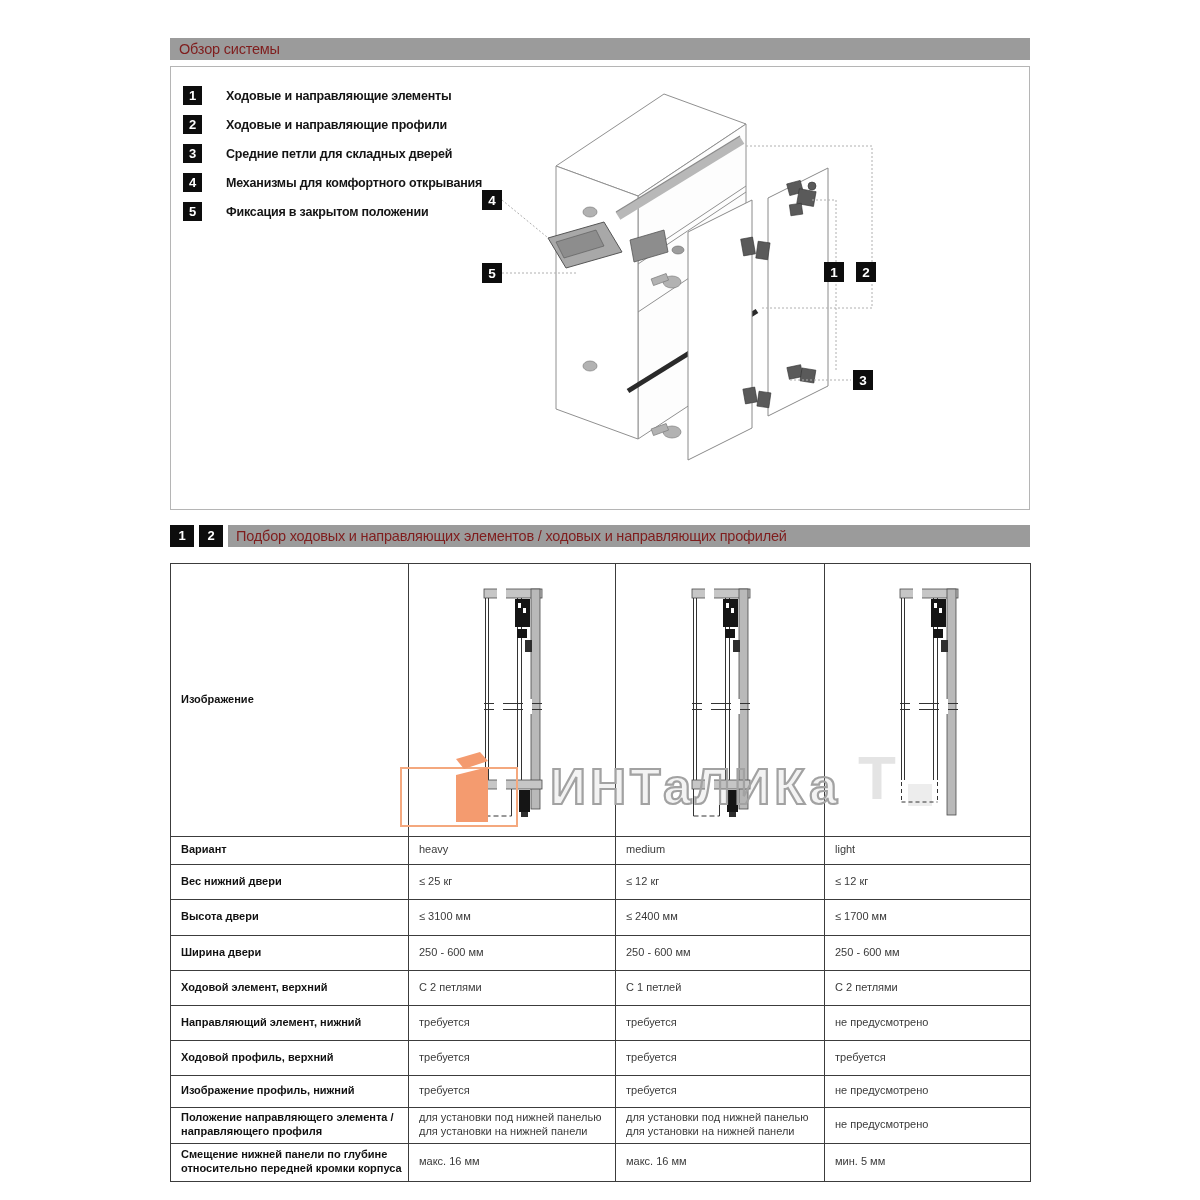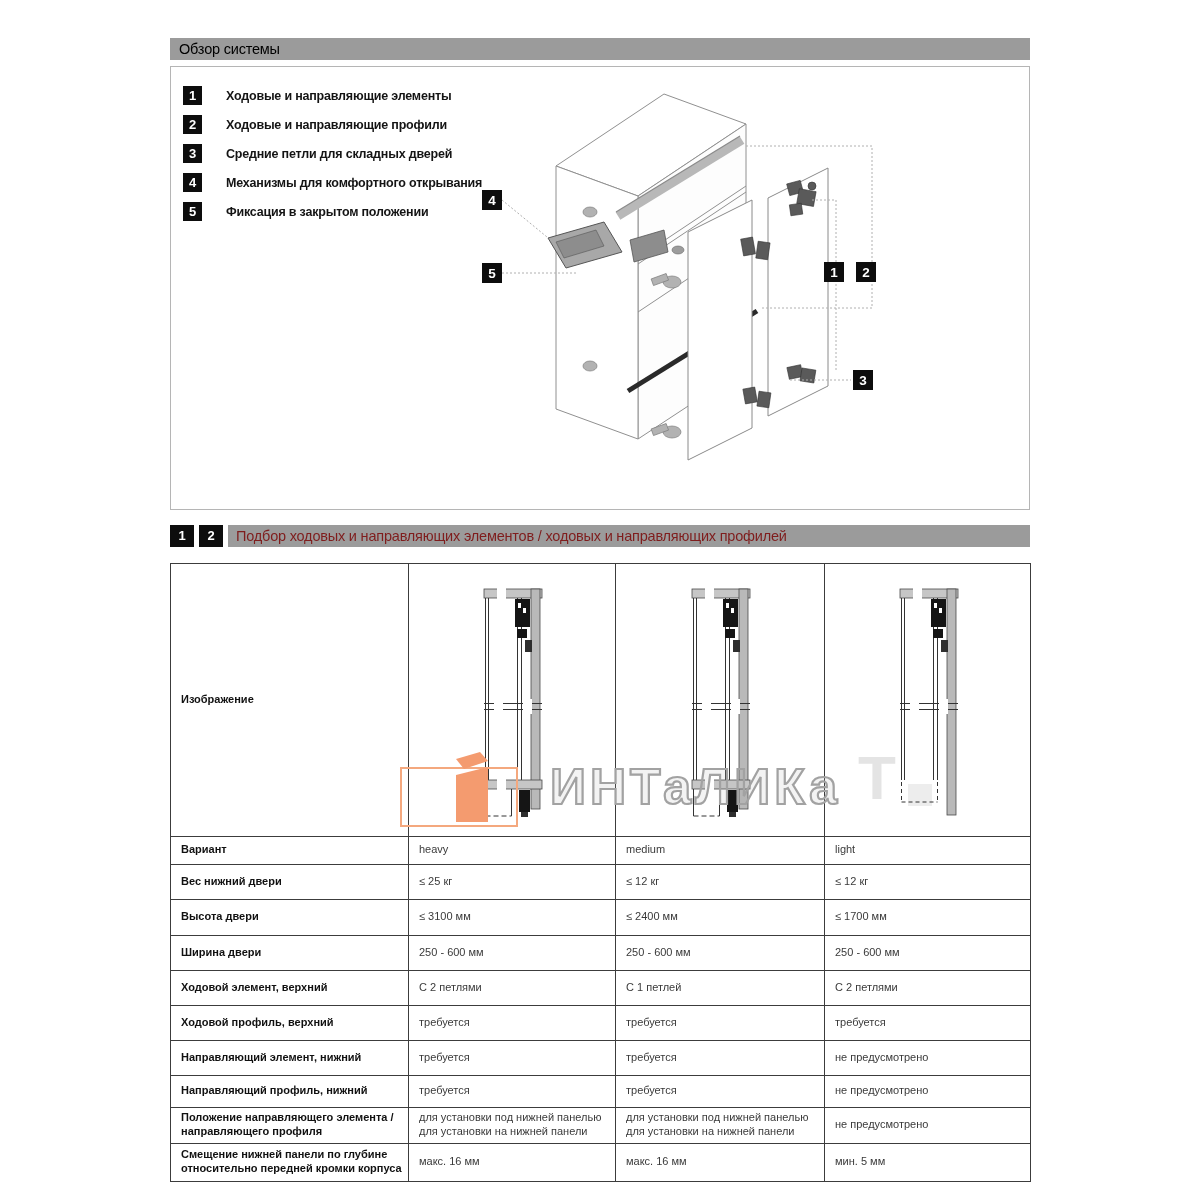--- a/index.html
+++ b/index.html
@@ -1,20 +1,20 @@
 <!DOCTYPE html>
 <html><head>
 <meta charset="utf-8">
 <style>
   html,body{margin:0;padding:0;background:#ffffff;}
   .page{position:relative;width:1200px;height:1200px;background:#ffffff;overflow:hidden;
         font-family:"Liberation Sans", sans-serif;color:#1a1a1a;}
 
   
-  .hbar{position:absolute;height:22px;background:#9b9b9b;color:#000000;
+  .hbar{position:absolute;height:22px;background:#9b9b9b;color:#7f1d1d;
         font-size:14.5px;letter-spacing:-0.2px;line-height:22px;padding-left:9px;box-sizing:border-box;}
   .hbar-overview{left:170px;top:38px;width:860px;}
   .sec2{position:absolute;left:170px;top:525px;width:860px;height:22px;display:flex;}
   .sec2 .sq{width:24px;height:22px;background:#0d0d0d;color:#fff;font-size:13px;font-weight:bold;
             text-align:center;line-height:22px;margin-right:5px;flex:0 0 auto;}
   .sec2 .sec2-bar{flex:1;background:#9b9b9b;color:#7f1d1d;font-size:14.5px;letter-spacing:-0.2px;
             line-height:22px;padding-left:8px;}
 
   
   .overview-box{position:absolute;left:170px;top:66px;width:860px;height:444px;
@@ -300,33 +300,33 @@
       <td>250 - 600 мм</td>
       <td>250 - 600 мм</td>
     </tr>
     <tr class="h35">
       <td class="lbl">Ходовой элемент, верхний</td>
       <td>С 2 петлями</td>
       <td>С 1 петлей</td>
       <td>С 2 петлями</td>
     </tr>
     <tr class="h35">
+      <td class="lbl">Направляющий элемент, нижний</td>
+      <td>требуется</td>
+      <td>требуется</td>
+      <td>не предусмотрено</td>
+    </tr>
+    <tr class="h35">
       <td class="lbl">Ходовой профиль, верхний</td>
       <td>требуется</td>
       <td>требуется</td>
       <td>требуется</td>
     </tr>
-    <tr class="h35">
-      <td class="lbl">Направляющий элемент, нижний</td>
-      <td>требуется</td>
-      <td>требуется</td>
-      <td>не предусмотрено</td>
-    </tr>
     <tr class="h32">
-      <td class="lbl">Направляющий профиль, нижний</td>
+      <td class="lbl">Изображение профиль, нижний</td>
       <td>требуется</td>
       <td>требуется</td>
       <td>не предусмотрено</td>
     </tr>
     <tr class="h36">
       <td class="lbl">Положение направляющего элемента /
 направляющего профиля</td>
       <td>для установки под нижней панелью
 для установки на нижней панели</td>
       <td>для установки под нижней панелью

